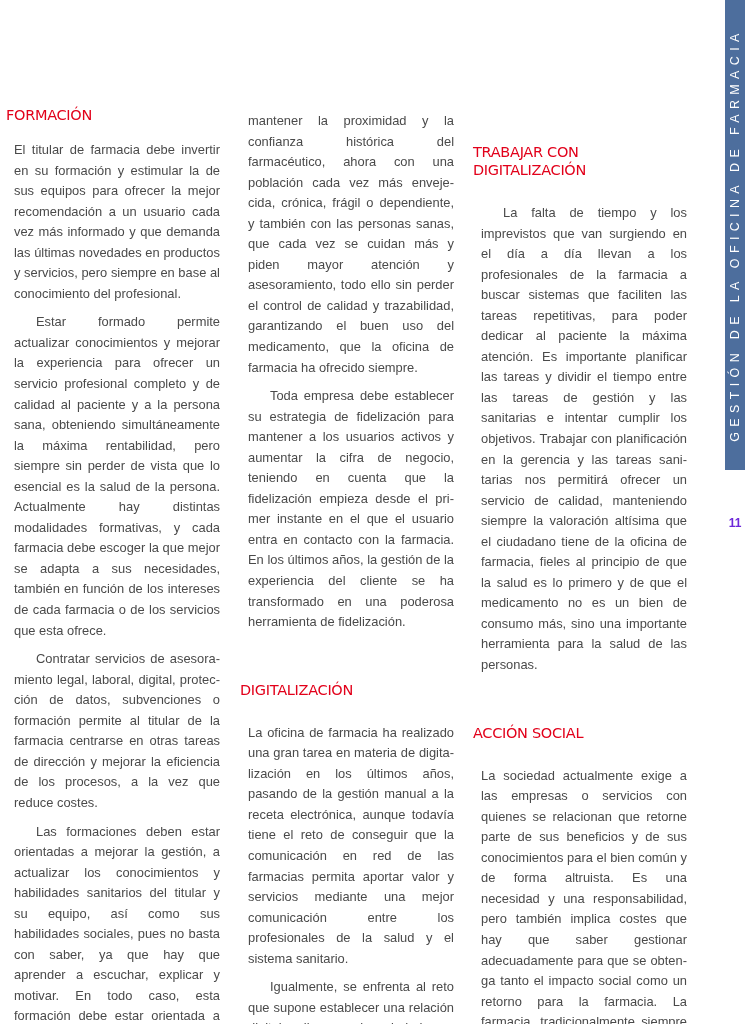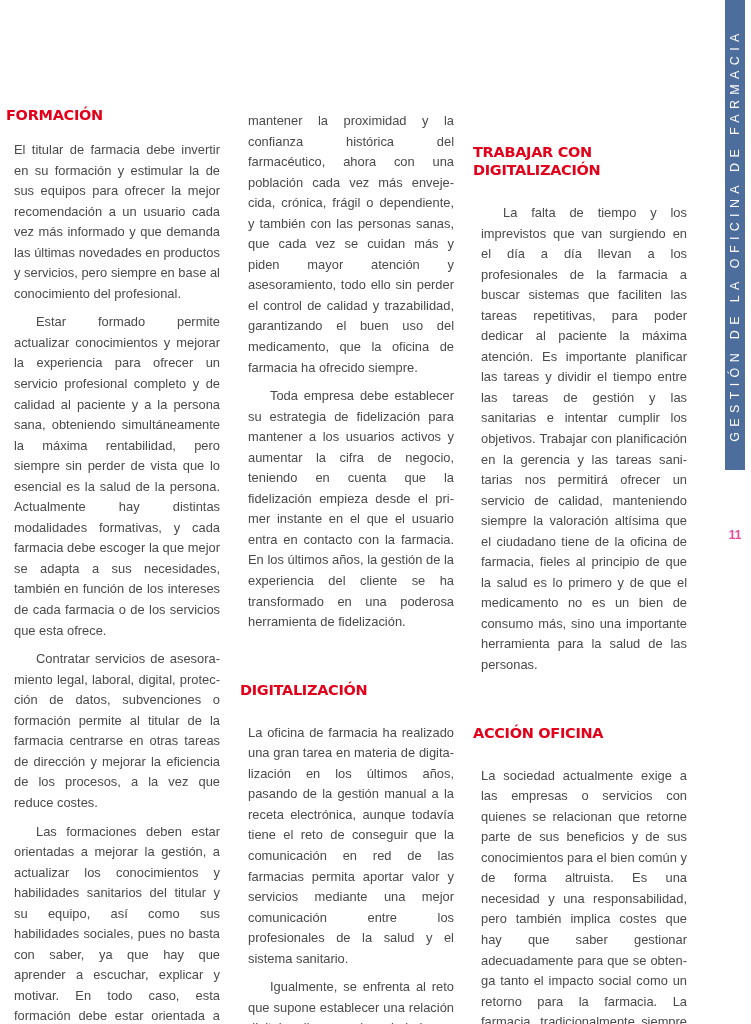--- a/index.html
+++ b/index.html
@@ -19,21 +19,21 @@
   }
   #col1 { left: 6px; top: 106px; }
   #col2 { left: 240px; top: 103px; }
   #col3 { left: 473px; top: 103px; }
   .col p { margin: 8px; text-indent: 0; }
   .col p.indent { text-indent: 22px; }
   .col h2 {
     margin: 0;
     color: #e2001a;
     font-family: "DejaVu Sans", sans-serif;
-    font-weight: bold;
+    font-weight: normal;
     font-size: 14.5px;
     line-height: 18px;
     letter-spacing: -0.3px;
     text-align: left;
   }
   #col1 h2.first { margin-bottom: 16px; }
   .gap-h { height: 40px; }
   .after-h { height: 16px; }
   #sidebar {
     position: absolute; left: 725px; top: 0; width: 20px; height: 470px;
@@ -46,24 +46,24 @@
   #sidebar-text span {
     display: block;
     transform: rotate(-90deg);
     white-space: nowrap;
     color: #ffffff;
     font-family: "Liberation Sans", sans-serif;
     font-size: 12.5px;
     letter-spacing: 5.35px;
   }
   #page-number {
-    position: absolute; left: 725px; top: 528px; width: 20px;
+    position: absolute; left: 725px; top: 516px; width: 20px;
     text-align: center;
     font-family: "Liberation Sans", sans-serif;
-    font-weight: bold; font-size: 12px; color: #ec4899;
+    font-weight: bold; font-size: 12px; color: #6d28d9;
   }
 </style>
 </head>
 <body>
 
 <div id="sidebar"></div>
 <div id="sidebar-text">
   <span>GESTIÓN DE LA OFICINA DE FARMACIA</span>
 </div>
 <div id="page-number">11</div>
@@ -96,16 +96,16 @@
 
 <div class="col" id="col3">
   <div class="gap-h"></div>
   <h2>
     <span>TRABAJAR CON</span><br>
     <span>DIGITALIZACIÓN</span>
   </h2>
   <div class="after-h"></div>
   <p class="indent">La falta de tiempo y los imprevis­tos que van surgiendo en el día a día llevan a los profesionales de la farma­cia a buscar sistemas que faciliten las tareas repetitivas, para poder dedicar al paciente la máxima atención. Es importante planificar las tareas y divi­dir el tiempo entre las tareas de ges­tión y las sanitarias e intentar cumplir los objetivos. Trabajar con planifica­ción en la gerencia y las tareas sani­tarias nos permitirá ofrecer un servicio de calidad, manteniendo siempre la valoración altísima que el ciudadano tiene de la oficina de farmacia, fieles al principio de que la salud es lo pri­mero y de que el medicamento no es un bien de consumo más, sino una importante herramienta para la salud de las personas.</p>
   <div class="gap-h"></div>
-  <h2>ACCIÓN OFICINA</h2>
+  <h2>ACCIÓN SOCIAL</h2>
   <div class="after-h"></div>
   <p><span>La sociedad actualmente exige a las empresas o servicios con quienes se relacionan que retorne parte de sus beneficios y de sus conocimientos para el bien común y de forma al­truista. Es una necesidad y una res­ponsabilidad, pero también implica costes que hay que saber gestionar adecuadamente para que se obten­ga tanto el impacto social como un retorno para la farmacia. La farmacia, tradicionalmente siempre ha estado ayudando, pero ahora además ha de explicarlo de forma adecuada.</span></p>
 </div>
 
 </body></html>

